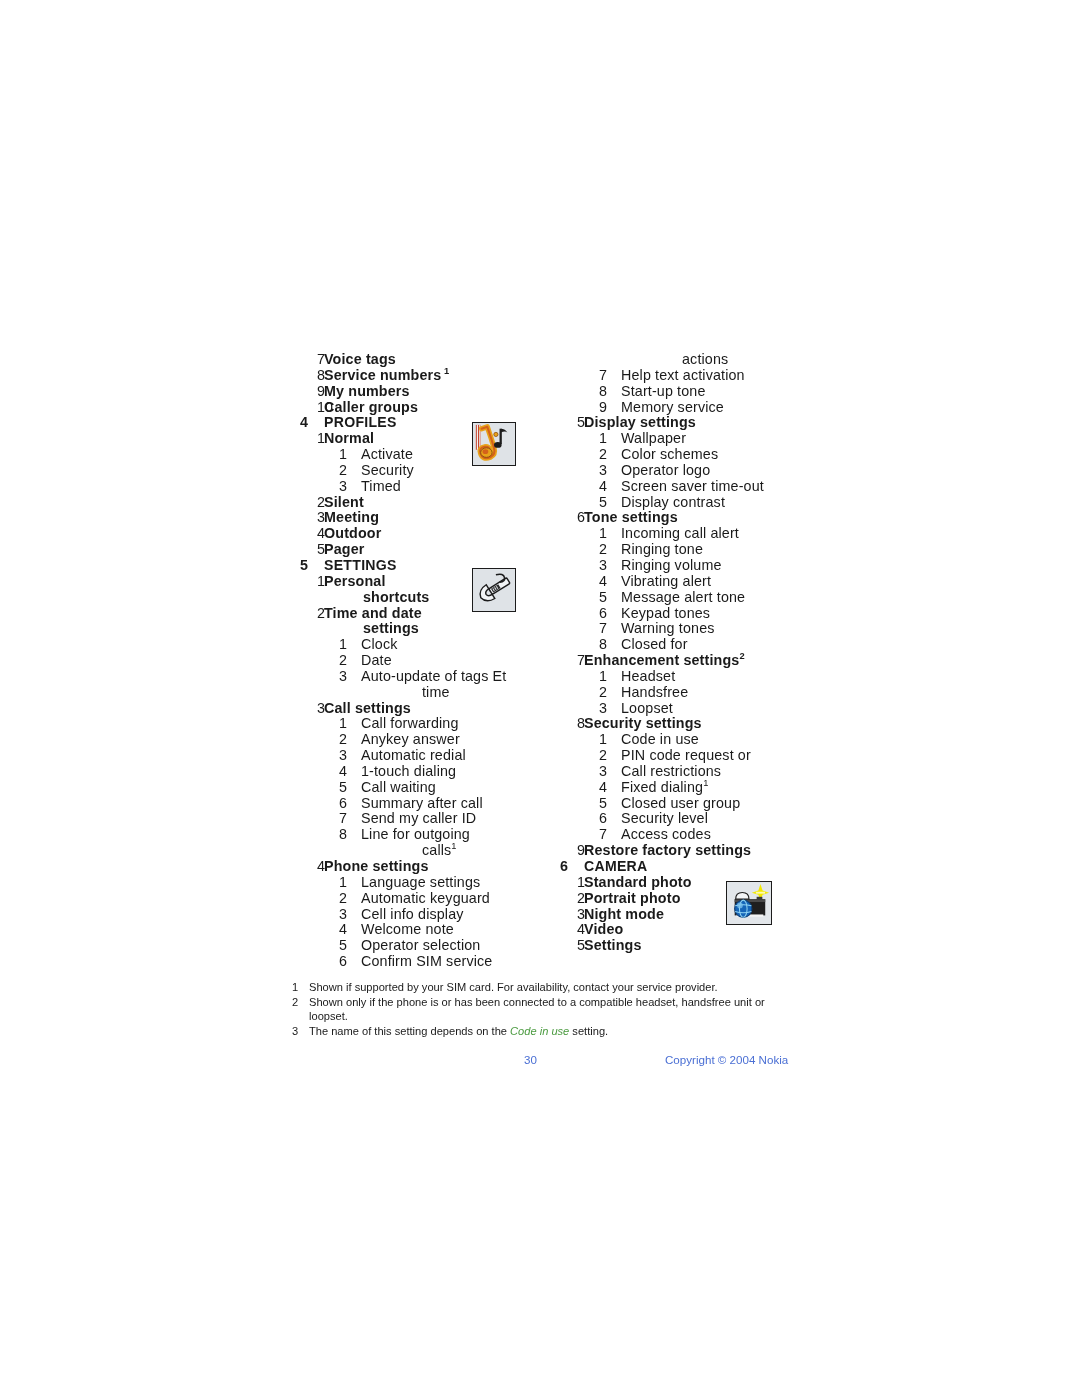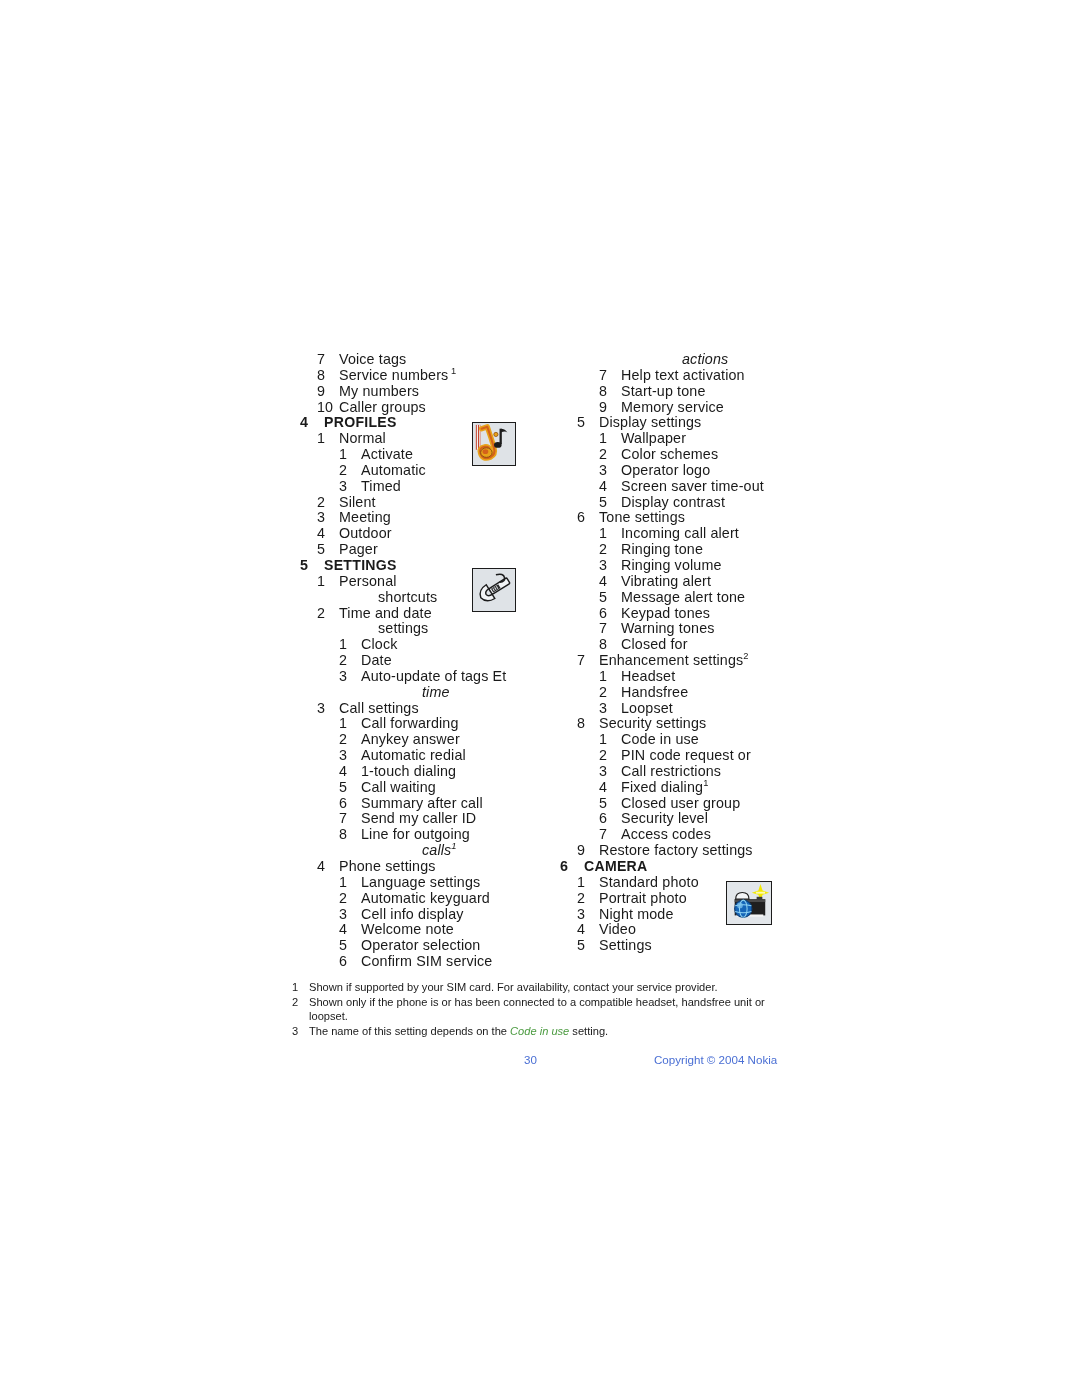--- a/index.html
+++ b/index.html
@@ -64,28 +64,28 @@
   }
   .lbl {
     display: block;
   }
 
   
   .lvl0 > .num { left: 0px;  width: 24px; }
   .lvl0 > .lbl { margin-left: 24px; }
 
   .lvl1 > .num { left: 17px; width: 22px; }
-  .lvl1 > .lbl { margin-left: 39px; }
+  .lvl1 > .lbl { margin-left: 24px; font-weight: bold; }
 
   .lvl2 > .num { left: 39px; width: 22px; }
   .lvl2 > .lbl { margin-left: 61px; }
 
   
   .cont.lvl1 { margin-left: 39px; }
-  .cont.lvl2 { margin-left: 61px; font-style: italic; }
+  .cont.lvl2 { margin-left: 61px; }
 
   .section-head .lbl {
     font-weight: bold;
     letter-spacing: 0.02em;
     font-size: 14.1px;
   }
   .section-head > .num { font-weight: bold; }
 
   sup {
     font-size: 9.3px;
@@ -144,21 +144,21 @@
     font-size: 11.6px;
     color: #4a6fd4;
   }
   .footer .pagenum {
     position: absolute;
     left: 224px;
     top: 0;
   }
   .footer .copyright {
     position: absolute;
-    left: 354px;
+    left: 365px;
     top: 0;
     white-space: nowrap;
   }
 </style>
 </head>
 <body>
 
 <div class="page">
 
   <div class="columns">
@@ -202,21 +202,21 @@
           </li>
           <li>
             <span class="row lvl2">
               <span class="num">1</span>
               <span class="lbl"><span>Activate</span></span>
             </span>
           </li>
           <li>
             <span class="row lvl2">
               <span class="num">2</span>
-              <span class="lbl"><span>Automatic</span></span>
+              <span class="lbl"><span>Security</span></span>
             </span>
           </li>
           <li>
             <span class="row lvl2">
               <span class="num">3</span>
               <span class="lbl"><span>Timed</span></span>
             </span>
           </li>
           <li>
             <span class="row lvl1">

